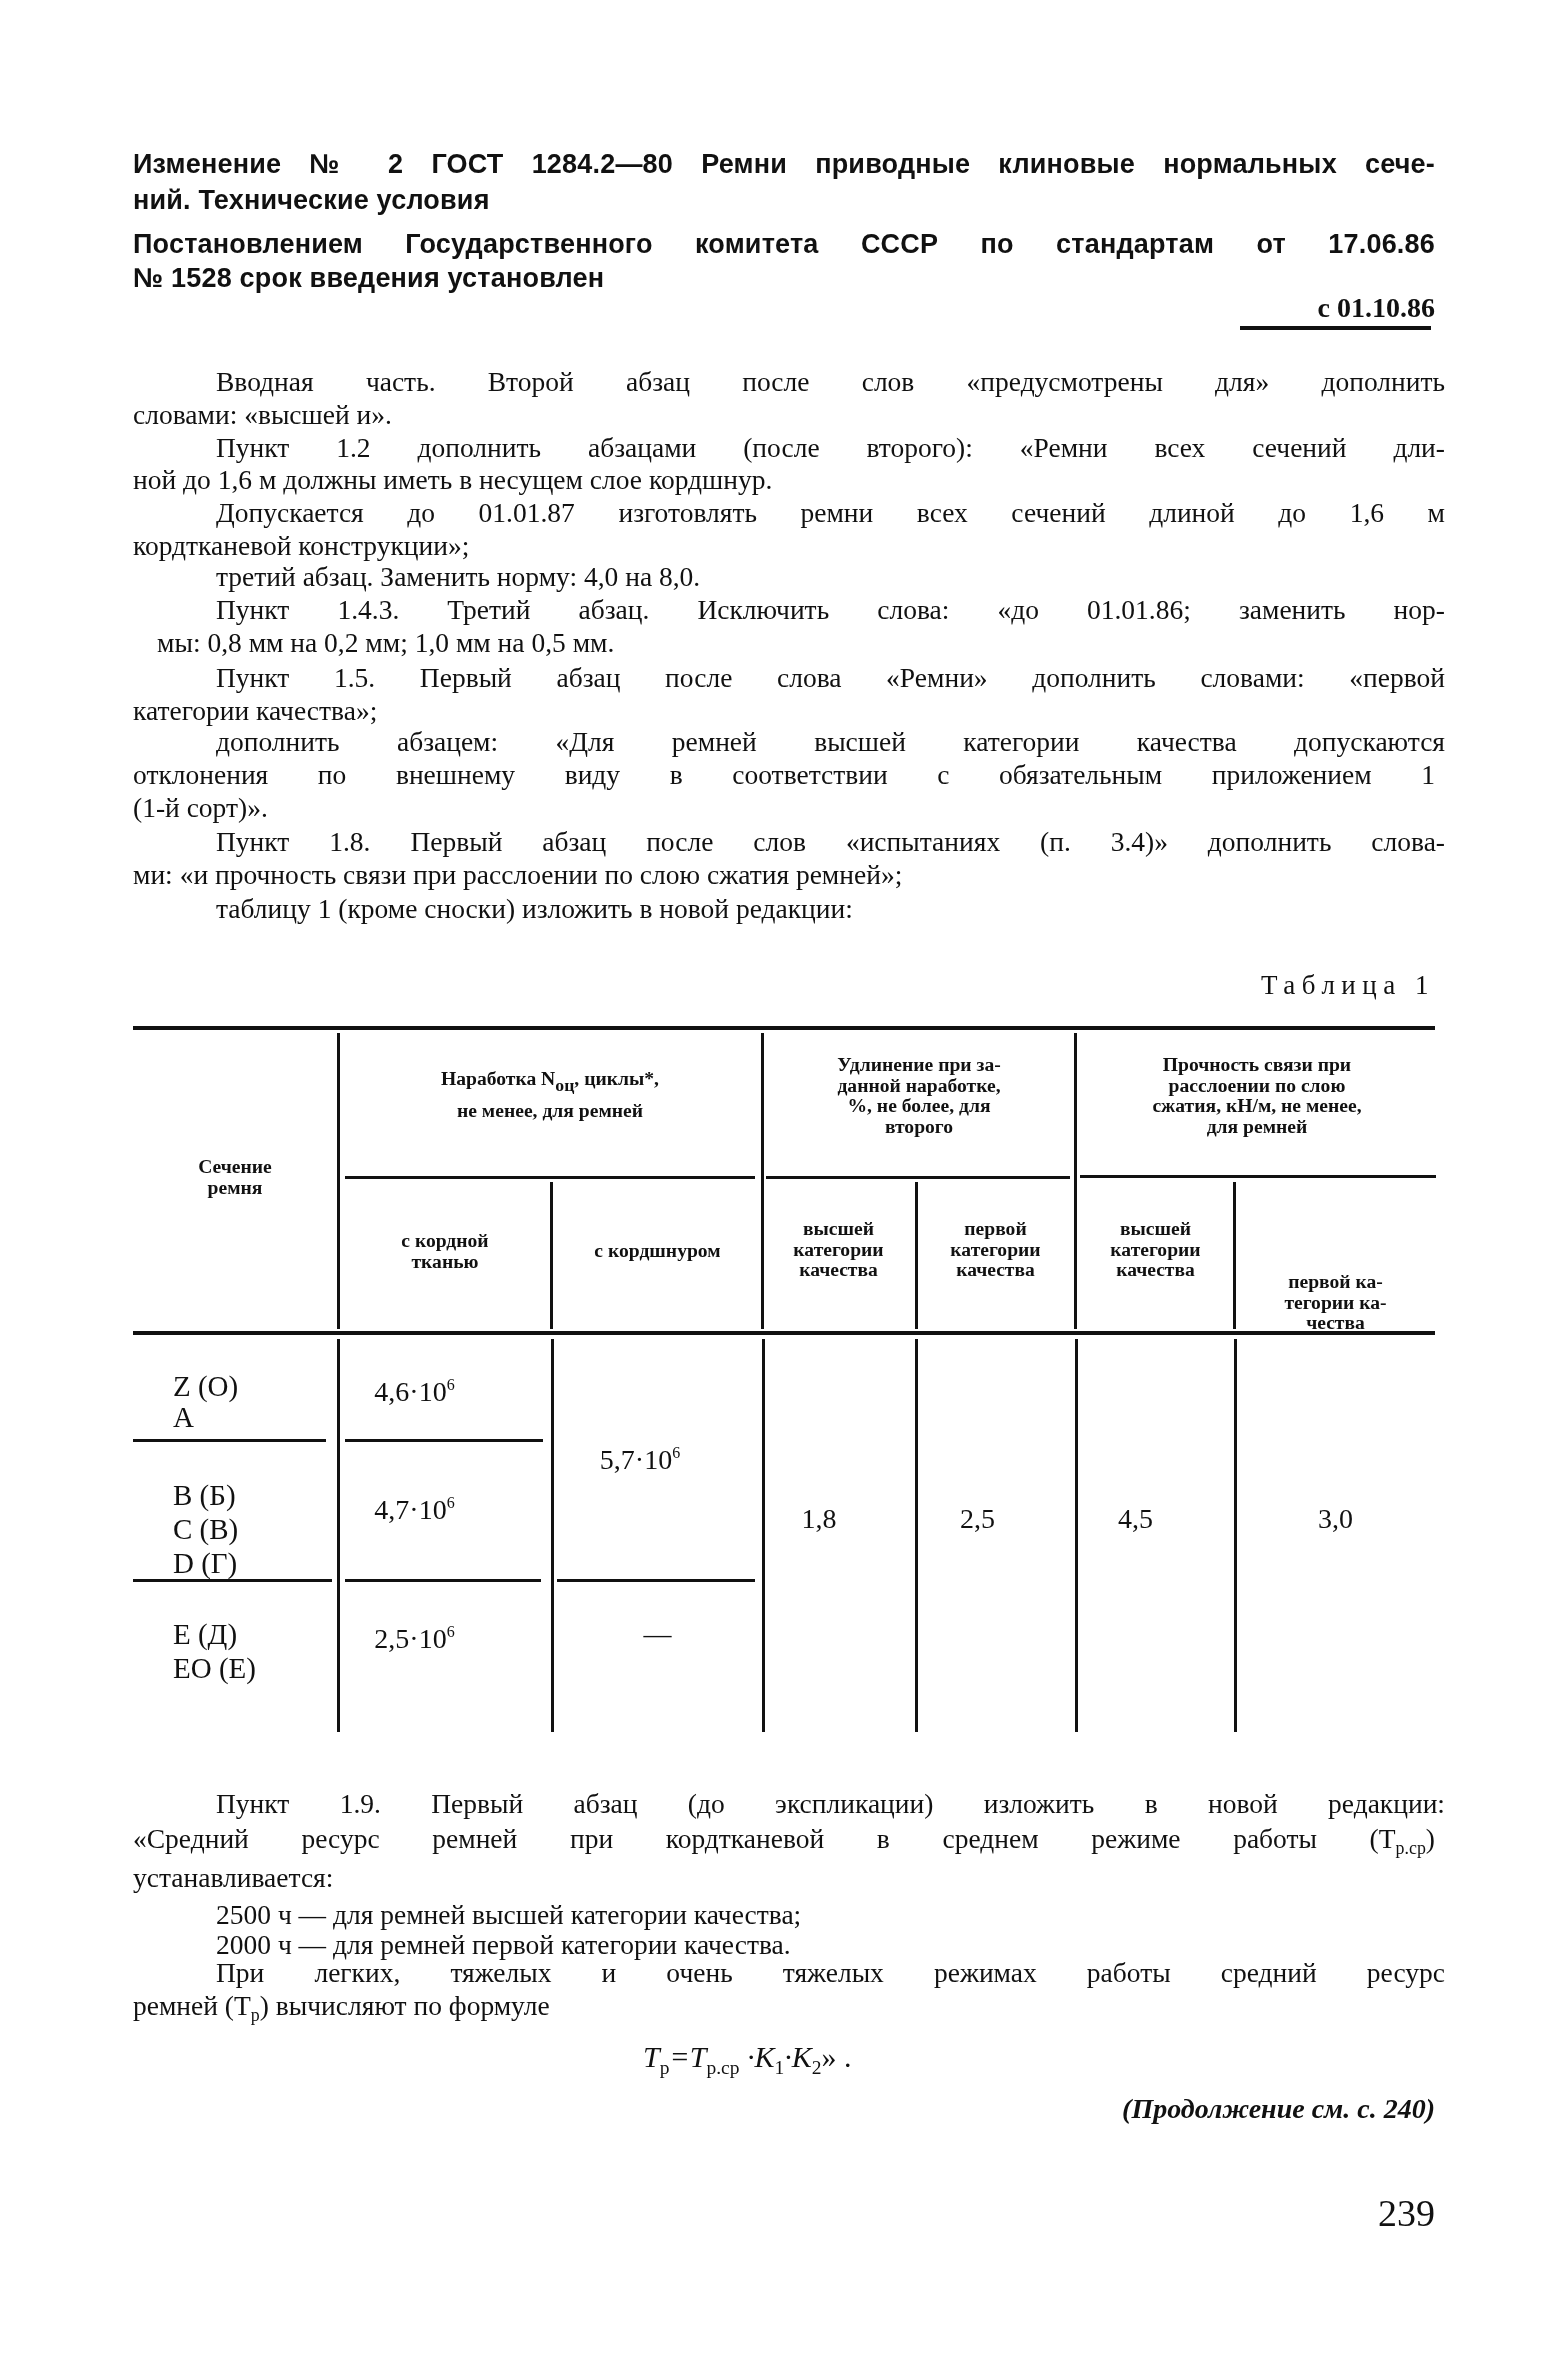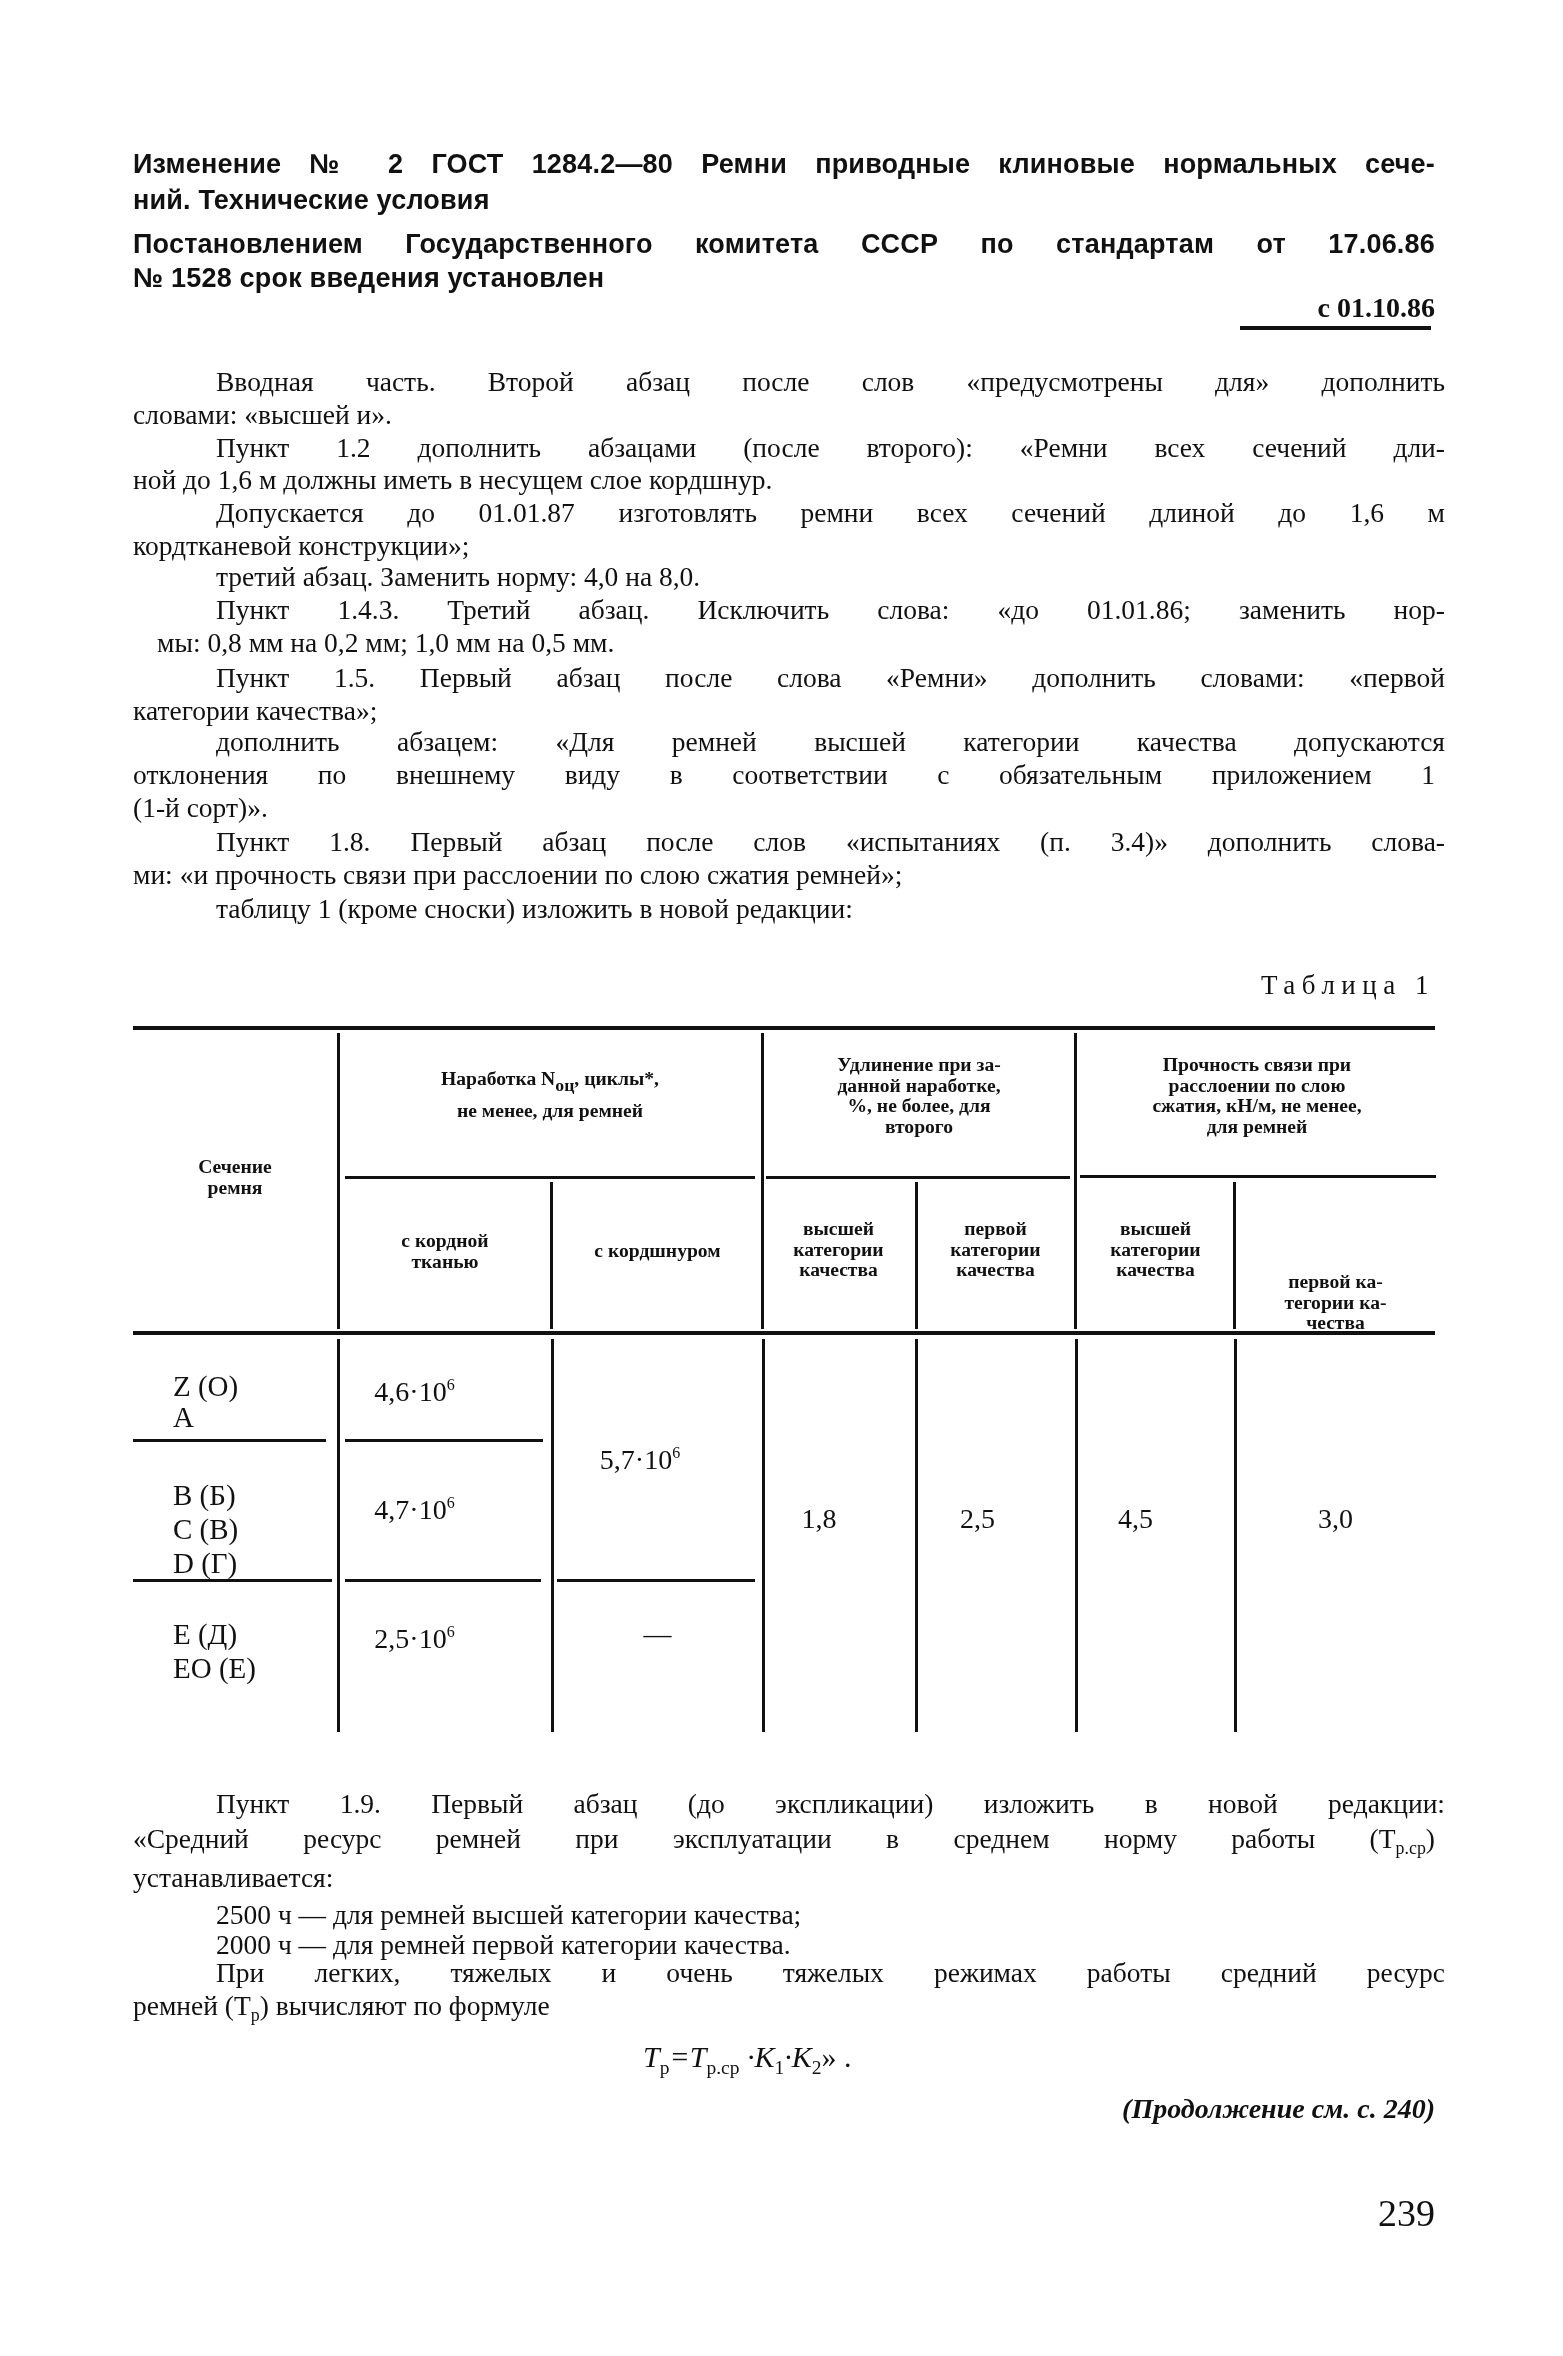--- a/index.html
+++ b/index.html
@@ -153,21 +153,21 @@
 
 <div class="val" style="left:554px; top:1437px; width:172px;"><span>5,7·10</span><sup>6</sup></div>
 <div class="val" style="left:554px; top:1618px; width:207px;">—</div>
 
 <div class="val" style="left:763px; top:1503px; width:112px;">1,8</div>
 <div class="val" style="left:917px; top:1503px; width:121px;">2,5</div>
 <div class="val" style="left:1077px; top:1503px; width:117px;">4,5</div>
 <div class="val" style="left:1236px; top:1503px; width:199px;">3,0</div>
 
 <div class="abs line ind" style="top:1787px;">Пункт 1.9. Первый абзац (до экспликации) изложить в новой редакции:</div>
-<div class="abs line" style="top:1822px; overflow:visible;"><span>«Средний ресурс ремней при эксплуатации в среднем норму работы (T</span><sub>р.ср</sub><span>)</span></div>
+<div class="abs line" style="top:1822px; overflow:visible;"><span>«Средний ресурс ремней при кордтканевой в среднем режиме работы (T</span><sub>р.ср</sub><span>)</span></div>
 <div class="abs line left" style="top:1861px;">устанавливается:</div>
 <div class="abs line ind left" style="top:1898px;">2500 ч — для ремней высшей категории качества;</div>
 <div class="abs line ind left" style="top:1928px;">2000 ч — для ремней первой категории качества.</div>
 <div class="abs line ind" style="top:1956px;">При легких, тяжелых и очень тяжелых режимах работы средний ресурс</div>
 <div class="abs line left" style="top:1989px;"><span>ремней (T</span><sub>р</sub><span>) вычисляют по формуле</span></div>
 
 <div class="abs formula">
   <span>T</span><sub class="up">р</sub><span>=T</span><sub class="up">р.ср</sub>&nbsp;<span>·K</span><sub class="up">1</sub><span>·K</span><sub class="up">2</sub><span class="up">» .</span>
 </div>
 

